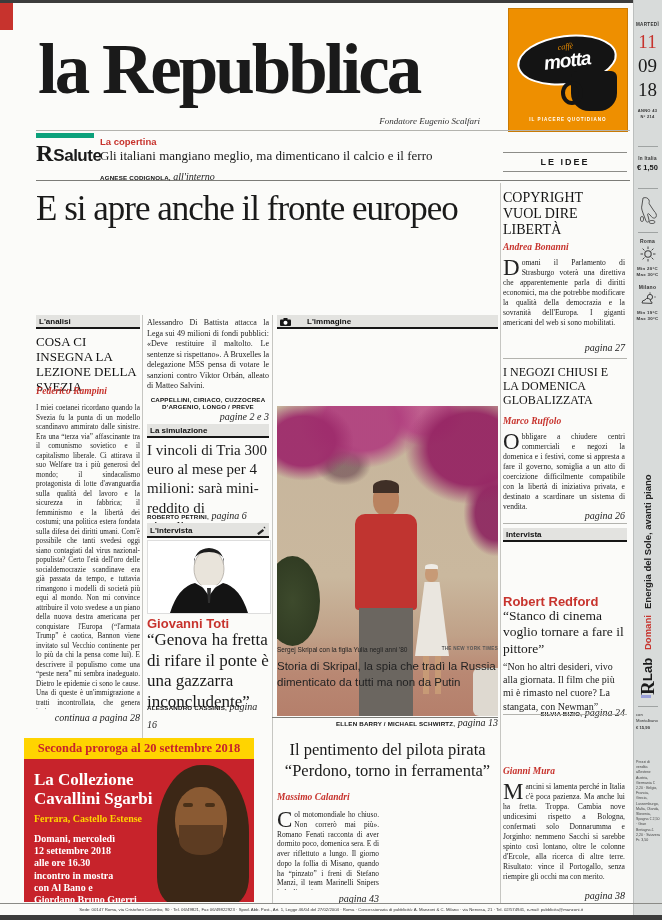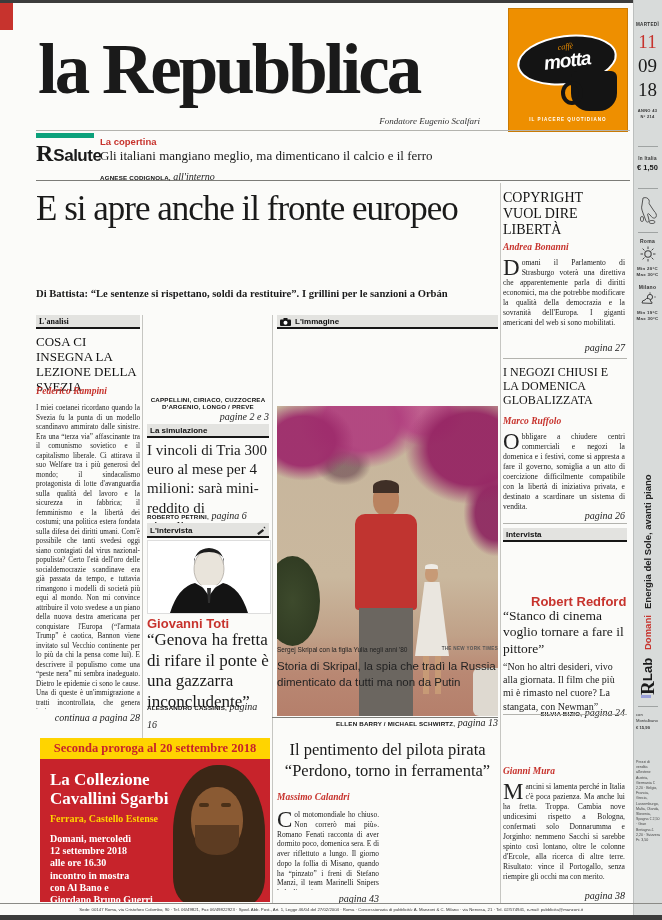--- a/index.html
+++ b/index.html
@@ -64,38 +64,39 @@
   <div class="abs" style="left:36px;top:133px;width:58px;height:5px;background:#0ca17b;"></div>
   <div class="abs" style="left:36px;top:140px;">
     <span style="font-size:24px;font-weight:bold;">R</span><span class="sans" style="font-size:17px;font-weight:bold;letter-spacing:-.5px;">Salute</span>
   </div>
   <div class="abs sans" style="left:100px;top:136px;font-size:9.5px;font-weight:bold;color:#c7332d;">La copertina</div>
   <div class="abs" style="left:100px;top:148px;width:400px;font-size:13px;">Gli italiani mangiano meglio, ma dimenticano il calcio e il ferro</div>
   <div class="abs" style="left:100px;top:166px;">
     <span class="capsByline">AGNESE CODIGNOLA,</span><span class="pageref"> all'interno</span>
   </div>
 
+  <div class="abs sans" style="left:503px;top:152px;width:124px;text-align:center;font-size:9px;font-weight:bold;letter-spacing:2px;border-top:1px solid #8c8c88;border-bottom:1px solid #8c8c88;padding:4px 0;">LE IDEE</div>
 
   <div class="abs" style="left:36px;top:186px;width:462px;font-size:35px;line-height:1.3;letter-spacing:-1px;">
     <div>E si apre anche il fronte europeo</div>
   </div>
-  <div class="abs" style="left:36px;top:288px;width:462px;font-size:10.6px;font-weight:bold;">Di Battista: “Le sentenze si rispettano, soldi da restituire”. I grillini per le sanzioni a Orbán</div>
 
   <div class="vline" style="left:142px;top:315px;height:423px;"></div>
   <div class="vline" style="left:272px;top:315px;height:588px;"></div>
   <div class="vline" style="left:500px;top:183px;height:720px;"></div>
 
-  <div class="abs kicker" style="left:36px;top:315px;width:98px;font-family:Liberation Serif, serif;">
+  <div class="abs kicker" style="left:36px;top:315px;width:98px;">
       <span>L'analisi</span>
     </div>
   <div class="abs colTitle" style="left:36px;top:334px;width:104px;">COSA CI INSEGNA LA LEZIONE DELLA SVEZIA</div>
   <div class="abs redAuthor" style="left:36px;top:386px;">Federico Rampini</div>
   <div class="abs body" style="left:36px;top:404px;width:104px;height:306px;overflow:hidden;">I miei coetanei ricordano quando la Svezia fu la punta di un modello scandinavo ammirato dalle sinistre. Era una “terza via” affascinante tra il comunismo sovietico e il capitalismo liberale. Ci attirava il suo Welfare tra i più generosi del mondo; il sindacalismo protagonista di lotte d'avanguardia sulla qualità del lavoro e la sicurezza in fabbrica; il femminismo e la libertà dei costumi; una politica estera fondata sulla difesa dei diritti umani. Com'è possibile che tanti svedesi oggi siano contagiati dal virus nazional-populista? Certo l'età dell'oro delle socialdemocrazie scandinave era già passata da tempo, e tuttavia rimangono i modelli di società più equi al mondo. Non mi convince attribuire il voto svedese a un piano della nuova destra americana per conquistare l'Europa (“l'armata Trump” è caotica, Bannon viene invitato sul Vecchio continente per lo più da chi la pensa come lui). E descrivere il populismo come una “peste nera” mi sembra inadeguato. Dietro le epidemie ci sono le cause. Una di queste è un'immigrazione a tratti incontrollata, che genera insicurezza.</div>
   <div class="abs pageref" style="left:36px;top:712px;width:104px;text-align:right;">continua a pagina 28</div>
 
+  <div class="abs body" style="left:147px;top:318px;width:122px;font-size:8px;">Alessandro Di Battista attacca la Lega sui 49 milioni di fondi pubblici: «Deve restituire il maltolto. Le sentenze si rispettano». A Bruxelles la delegazione M5S pensa di votare le sanzioni contro Viktor Orbán, alleato di Matteo Salvini.</div>
   <div class="abs capsByline" style="left:147px;top:396px;width:122px;text-align:center;">CAPPELLINI, CIRIACO, CUZZOCREA D'ARGENIO, LONGO / PREVE</div>
   <div class="abs pageref" style="left:147px;top:411px;width:122px;text-align:right;">pagine 2 e 3</div>
 
   <div class="abs kicker" style="left:147px;top:424px;width:116px;">
       <span>La simulazione</span>
     </div>
   <div class="abs" style="left:147px;top:441px;width:122px;font-size:15px;line-height:1.28;">I vincoli di Tria 300 euro al mese per 4 milioni: sarà mini-reddito di cittadinanza</div>
   <div class="abs" style="left:147px;top:505px;width:122px;">
     <span class="capsByline">ROBERTO PETRINI,</span><span class="pageref"> pagina 6</span>
   </div>
@@ -115,21 +116,21 @@
       <polygon points="53,44 61,55 69,44" fill="#fff"></polygon>
       <polygon points="59,47 63,47 62,62 60,62" fill="#2f2f2f"></polygon>
     </svg>
   </div>
   <div class="abs redName" style="left:147px;top:616px;">Giovanni Toti</div>
   <div class="abs quoteTitle" style="left:147px;top:630px;width:122px;">“Genova ha fretta di rifare il ponte è una gazzarra inconcludente”</div>
   <div class="abs" style="left:147px;top:696px;width:122px;">
     <span class="capsByline">ALESSANDRO CASSINIS,</span><span class="pageref"> pagina 16</span>
   </div>
 
-  <div class="abs kicker" style="left:277px;top:315px;width:215px;justify-content:flex-start;gap:4px;">
+  <div class="abs kicker" style="left:277px;top:315px;width:215px;justify-content:flex-start;gap:16px;">
     <svg width="11" height="8" viewBox="0 0 11 8">
         <rect x="0" y="1.5" width="11" height="6.5" rx="1" fill="#161616"></rect>
         <rect x="3.5" y="0" width="4" height="2" fill="#161616"></rect>
         <circle cx="5.5" cy="4.8" r="2" fill="#fff"></circle>
       </svg>
     <span>L'immagine</span>
   </div>
   <div class="abs photoFrame" style="left:277px;top:332px;width:221px;height:310px;">
     <div class="abs" style="left:0;top:0;width:221px;height:310px;background:linear-gradient(#c6b59c,#cab89e 55%,#c0a188 74%,#b98873 86%,#b57f6b);"></div>
     <div class="abs" style="left:0;top:0;width:221px;height:195px;background:
@@ -171,21 +172,21 @@
   <div class="abs body" style="left:503px;top:432px;width:122px;font-size:7.6px;">
     <span class="dc">O</span><span>bbligare a chiudere centri commerciali e negozi la domenica e i festivi, come si appresta a fare il governo, somiglia a un atto di coercizione difficilmente compatibile con la libertà di iniziativa privata, e destinato a scardinare un sistema di vendita.</span>
   </div>
   <div class="abs pageref" style="left:503px;top:510px;width:122px;text-align:right;">pagina 26</div>
   <div class="hline" style="left:503px;top:523px;width:124px;"></div>
 
   <div class="abs kicker" style="left:503px;top:528px;width:118px;">
       <span>Intervista</span>
     </div>
 
-  <div class="abs redName" style="left:503px;top:594px;margin-left:28px;">Robert Redford</div>
+  <div class="abs redName" style="left:503px;top:594px;">Robert Redford</div>
   <div class="abs quoteTitle" style="left:503px;top:608px;width:122px;font-size:13.5px;">“Stanco di cinema voglio tornare a fare il pittore”</div>
   <div class="abs body" style="left:503px;top:660px;width:122px;font-size:10px;text-align:left;">“Non ho altri desideri, vivo alla giornata. Il film che più mi è rimasto nel cuore? La stangata, con Newman”</div>
   <div class="abs" style="left:503px;top:702px;width:122px;text-align:right;">
     <span class="capsByline">SILVIA BIZIO,</span><span class="pageref"> pagina 24</span>
   </div>
   <div class="hline" style="left:503px;top:714px;width:124px;"></div>
 
   <div class="abs redAuthor" style="left:503px;top:766px;">Gianni Mura</div>
   <div class="abs body" style="left:503px;top:782px;width:122px;font-size:7.6px;">
     <span class="dc">M</span><span>ancini si lamenta perché in Italia c'è poca pazienza. Ma anche lui ha fretta. Troppa. Cambia nove undicesimi rispetto a Bologna, confermati solo Donnarumma e Jorginho: nemmeno Sacchi si sarebbe spinto così lontano, oltre le colonne d'Ercole, alla ricerca di altre terre. Risultato: vince il Portogallo, senza riempire gli occhi ma con merito.</span>
@@ -197,21 +198,21 @@
   <div class="abs" style="left:277px;top:740px;width:221px;text-align:center;font-size:16.5px;line-height:1.25;">
     <div>Il pentimento del pilota pirata</div>
     <div>“Perdono, torno in ferramenta”</div>
   </div>
   <div class="abs redAuthor" style="left:277px;top:792px;">Massimo Calandri</div>
   <div class="abs body" style="left:277px;top:810px;width:102px;height:80px;overflow:hidden;font-size:7.4px;">
     <span class="dc">C</span><span>ol motomondiale ho chiuso. Non correrò mai più». Romano Fenati racconta di aver dormito poco, domenica sera. E di aver riflettuto a lungo. Il giorno dopo la follia di Misano, quando ha “pinzato” i freni di Stefano Manzi, il team Marinelli Snipers lo ha licenziato.</span>
   </div>
   <div class="abs pageref" style="left:277px;top:893px;width:102px;text-align:right;">pagina 43</div>
 
-  <div class="abs" style="left:40px;top:738px;width:230px;height:164px;">
+  <div class="abs" style="left:24px;top:738px;width:230px;height:164px;">
     <div class="adBanner" style="height:21px;">Seconda proroga al 20 settembre 2018</div>
     <div class="adBox abs" style="left:0;top:21px;width:230px;height:143px;">
       <div class="abs" style="left:125px;top:0;width:105px;height:143px;">
         <div class="abs" style="left:8px;top:6px;width:92px;height:140px;border-radius:48% 48% 20% 20%;background:#3c2716;"></div>
         <div class="abs" style="left:26px;top:28px;width:52px;height:66px;border-radius:48%;background:#8a5a33;"></div>
         <div class="abs" style="left:30px;top:66px;width:44px;height:30px;border-radius:0 0 48% 48%;background:#5d3c22;"></div>
         <div class="abs" style="left:34px;top:44px;width:10px;height:4px;background:#4a3018;border-radius:2px;"></div>
         <div class="abs" style="left:56px;top:44px;width:10px;height:4px;background:#4a3018;border-radius:2px;"></div>
       </div>
       <div class="abs" style="left:10px;top:12px;font-size:17px;font-weight:bold;line-height:1.1;">

